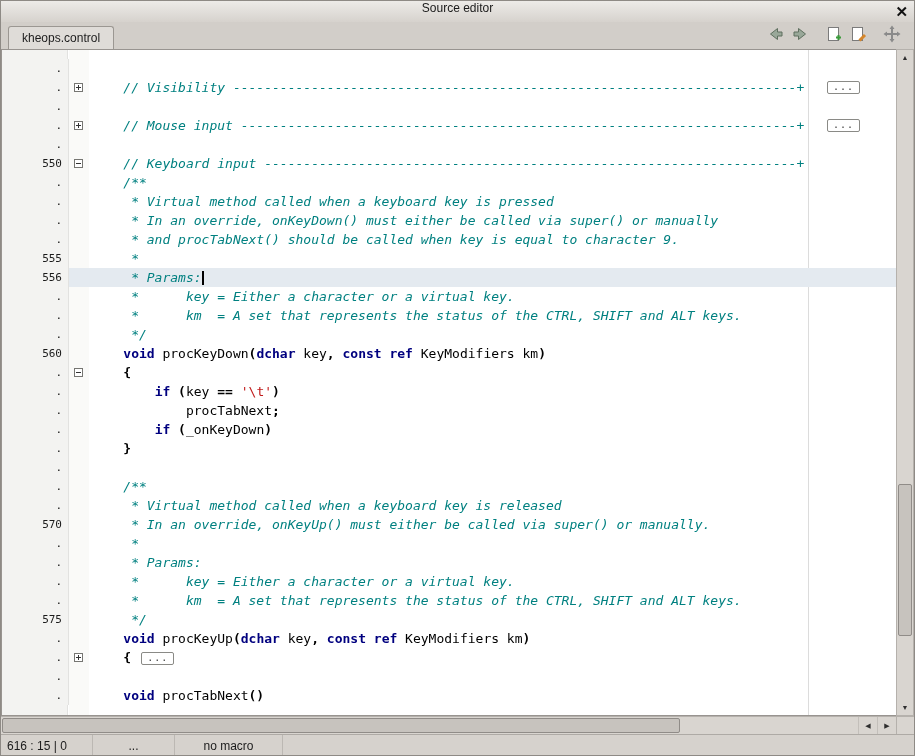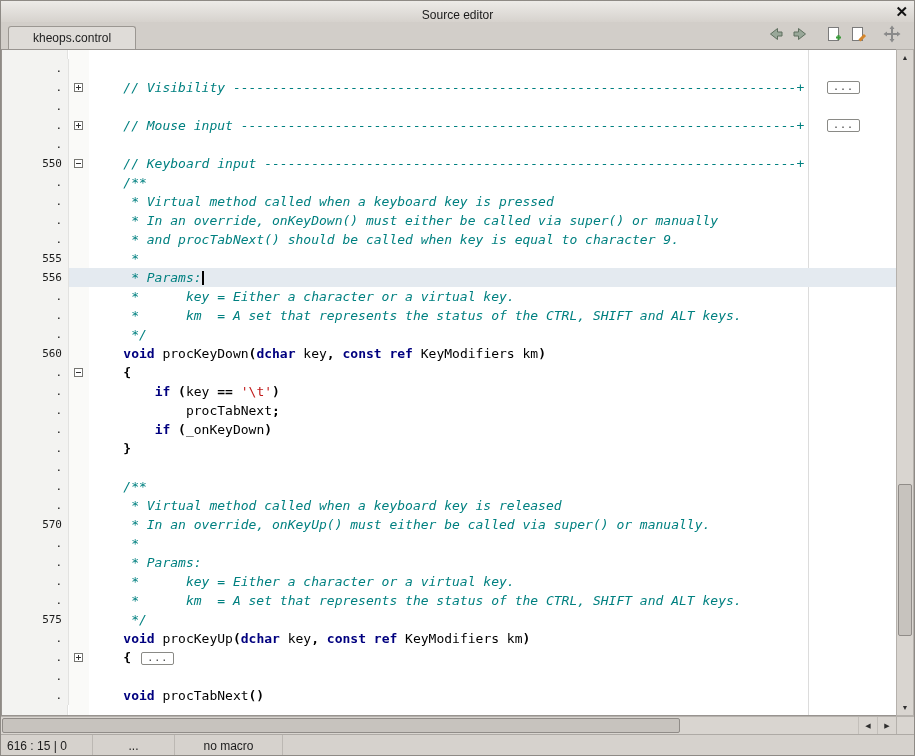--- a/index.html
+++ b/index.html
@@ -3,29 +3,29 @@
 <meta charset="utf-8">
 <style>
   * { margin:0; padding:0; box-sizing:border-box; }
   body { background:#b8b4af; font-family:"Liberation Sans", sans-serif; }
 
   .window { width:915px; height:756px; background:#d6d2cd; border:1px solid #8e8a85;
             position:relative; overflow:hidden; }
 
   
   .titlebar { height:21px; background:linear-gradient(#edebe8,#d6d2cd);
-              display:flex; align-items:flex-end; justify-content:center;
+              display:flex; align-items:flex-start; justify-content:center;
               position:relative; font-size:12px; color:#1a1a1a; }
   .close-btn { position:absolute; right:6px; top:1px; font-size:15px; font-weight:bold;
                color:#111; line-height:19px; cursor:default; }
 
   
   .tabbar { height:27px; background:#d2cec9; position:relative; display:flex; align-items:flex-end; }
   .tab { margin-left:7px; height:23px; background:#dfdcd8; border:1px solid #9b9792; border-bottom:none;
-         border-radius:3px 3px 0 0; padding:0 24px; font-size:12px; color:#1c1c1c;
+         border-radius:3px 3px 0 0; padding:0 13px; font-size:12px; color:#1c1c1c;
          display:flex; align-items:center; }
   .toolbar { position:absolute; right:10px; top:3px; display:flex; align-items:center; }
   .tbtn { width:24px; height:22px; display:flex; align-items:center; justify-content:center; }
   .tgap { width:10px; }
 
   
   .main { display:flex; height:667px; background:#fff; }
   .editor { flex:1; position:relative; overflow:hidden; background:#fff;
             border:1px solid #989490; border-right:none; }
   .gutter-bg { position:absolute; left:0; top:0; bottom:0; width:66px; background:#f3f3f1;

